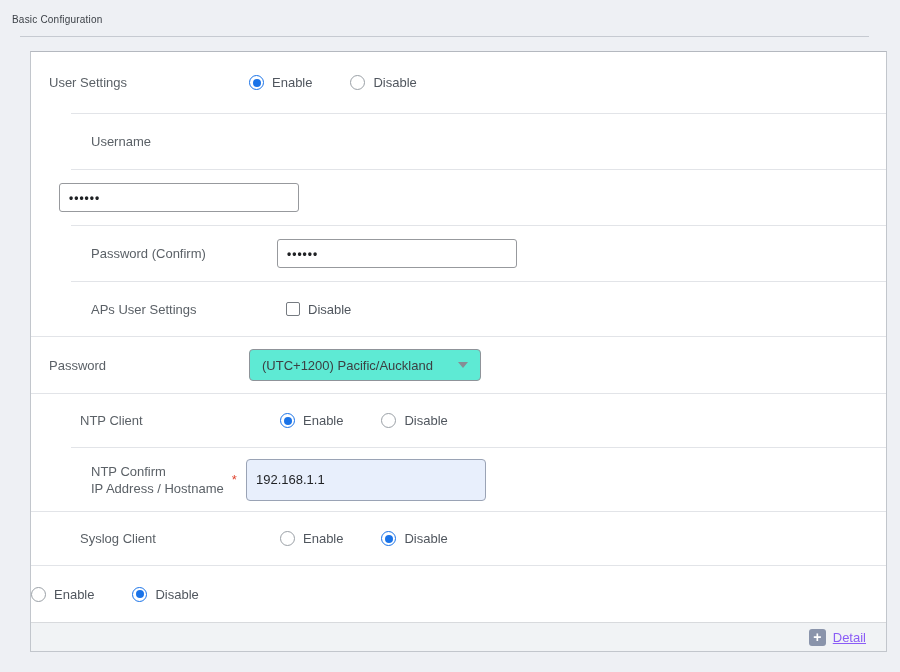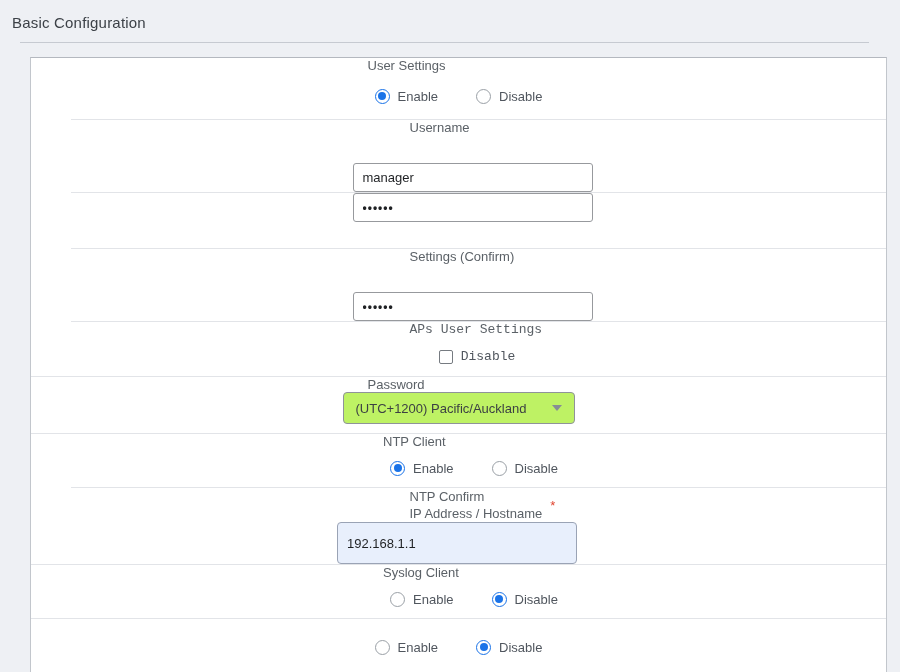--- a/index.html
+++ b/index.html
@@ -4,32 +4,32 @@
 <style>
   * { margin:0; padding:0; box-sizing:border-box; }
   html,body { width:900px; height:672px; overflow:hidden; }
   body {
     background:#eef0f4;
     font-family:"Liberation Sans", sans-serif;
     color:#5b6167;
     font-size:13px;
   }
   .page-header { padding:14px 12px 0 12px; }
-  .page-title { font-size:15px; color:#3c4147; font-weight:400; letter-spacing:.2px; }
+  .page-title { font-size:10px; color:#3c4147; font-weight:400; letter-spacing:.2px; }
   .title-rule { border:none; border-top:1px solid #c6cad1; margin:11px 19px 0 8px; }
 
   .panel {
     margin:14px 13px 0 30px;
     width:857px;
     background:#ffffff;
     border:1px solid #c2c6cc;
     border-top-color:#b4b8bf;
   }
 
-  .row { display:flex; align-items:center;flex-direction:column; }
+  .row { display:flex; align-items:center; }
   .cell-label {
     width:218px; flex-shrink:0;
     padding-left:18px;
     display:flex; align-items:center;
     color:#5b6167; font-size:13px;
   }
   .row.sub .cell-label { padding-left:60px; }
   .cell-control { flex:1; display:flex; }
 
   .divider { height:0; border-top:1px solid #e2e4e8; }
@@ -69,21 +69,21 @@
   .ntp-input {
     margin-left:-3px; width:240px; height:42px;
     background:#e8effc; border:1px solid #9aa3b5; border-radius:4px;
   }
 
   
   .select-box {
     width:232px; height:32px;
     border:1px solid #8f9399; border-radius:4px;
     display:flex; align-items:center; justify-content:space-between;
-    padding:0 12px; background:#bef264; cursor:pointer;
+    padding:0 12px; background:#5eead4; cursor:pointer;
     color:#3c4043;
   }
   .select-arrow {
     width:0; height:0;
     border-left:5px solid transparent; border-right:5px solid transparent;
     border-top:6px solid #878d95;
   }
 
   
   .label-lines { display:flex; flex-direction:column; line-height:17px; }
@@ -96,21 +96,21 @@
     padding-right:20px; gap:7px;
   }
   .plus-icon {
     width:17px; height:17px; border-radius:3px; background:#8a94ab;
     color:#fff; display:flex; align-items:center; justify-content:center;
     font-size:14px; font-weight:700; line-height:1; cursor:pointer;
   }
   .detail-link { color:#8b5cf6; text-decoration:underline; cursor:pointer; font-size:13px; }
 
   
-  .h61{min-height:61px;} .h55{min-height:55px;gap:28px;} .h54{min-height:54px;font-family:Liberation Mono, monospace;}
+  .h61{min-height:61px;} .h55{min-height:55px;} .h54{min-height:54px;}
   .h56{min-height:56px;} .h53{min-height:53px;margin-left:31px;} .h63{min-height:63px;}
 </style>
 </head>
 <body>
 
 <div class="page-header">
   <div class="page-title">Basic Configuration</div>
   <hr class="title-rule">
 </div>
 
@@ -130,35 +130,32 @@
             <span class="dot"></span>
           </span>
         <span class="opt-label">Disable</span>
       </label>
     </div>
   </div>
   <div class="divider indent"></div>
 
   <div class="row sub h55">
     <div class="cell-label">Username</div>
-    <div class="cell-control">
-      <input type="text" class="text-input offset-input" value="manager" style="">
-    </div>
   </div>
   <div class="divider indent"></div>
 
   <div class="row sub h55">
     <div class="cell-control">
       <input type="text" class="text-input offset-input pwd" value="••••••" style="">
     </div>
   </div>
   <div class="divider indent"></div>
 
   <div class="row sub h55">
-    <div class="cell-label">Settings (Confirm)</div>
+    <div class="cell-label">Password (Confirm)</div>
     <div class="cell-control">
       <input type="text" class="text-input offset-input pwd" value="••••••" style="">
     </div>
   </div>
   <div class="divider indent"></div>
 
   <div class="row sub h54">
     <div class="cell-label">APs User Settings</div>
     <div class="cell-control">
       <label class="radio-opt checkbox-offset">

